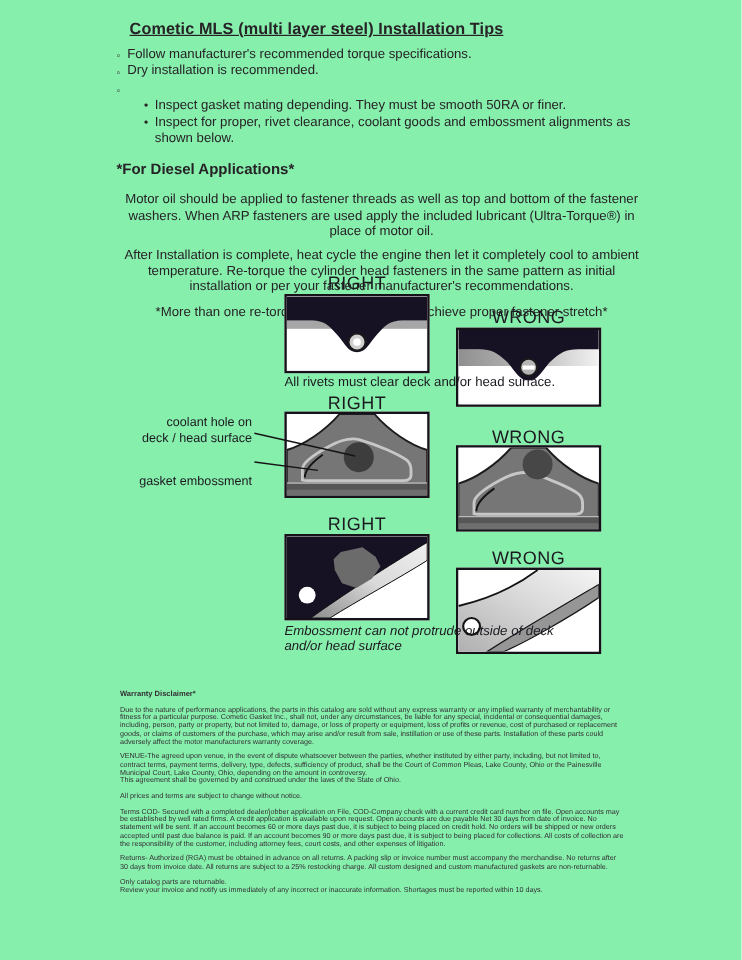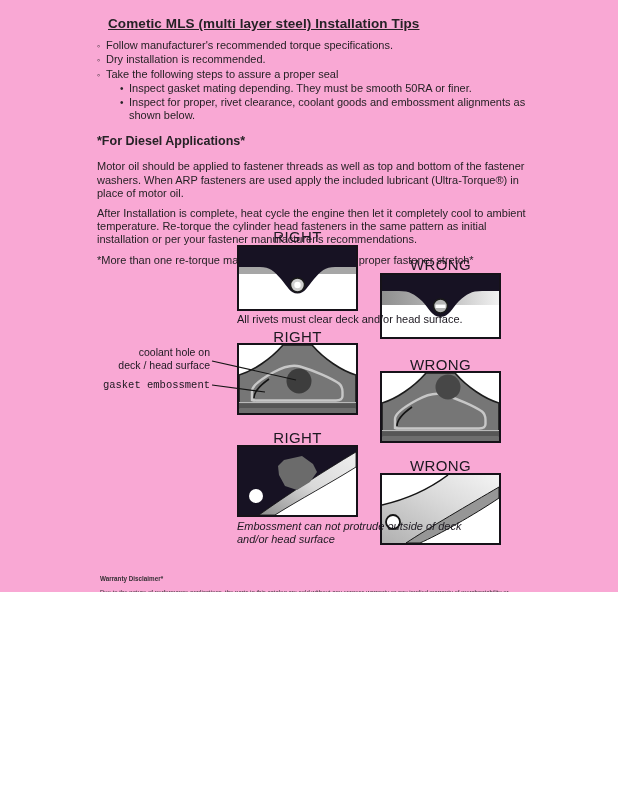--- a/index.html
+++ b/index.html
@@ -1,35 +1,35 @@
 <!DOCTYPE html>
 <html><head>
 <meta charset="utf-8">
 <style>
   html,body{margin:0;padding:0;background:#ffffff;}
   .page{
     position:relative;
-    width:618px;height:592px;
-    background:#f9a8d4;
+    width:618px;height:800px;
+    background:#86efac;
     font-family:"Liberation Sans", sans-serif;
     color:#262226;
     overflow:hidden;
   }
   
   .top{position:absolute;left:97px;top:16px;width:442px;}
   .title{
     font-size:13.5px;font-weight:bold;text-decoration:underline;
     margin:0 0 8px 11px;letter-spacing:.1px;
   }
   .bullet-row{display:flex;line-height:13.4px;font-size:11px;}
   .bullet-row .mk{width:9px;flex:0 0 9px;text-align:left;font-size:9px;padding-top:1px;}
   .bullet-row.sub{margin-left:23px;}
   .bullet-row.sub .mk{font-size:10px;padding-top:0;}
   .diesel-h{font-size:12.5px;font-weight:bold;margin:12px 0 12px 0;}
-  .para{font-size:11px;line-height:13.2px;margin:6px 0 0 0;}
+  .para{font-size:11px;line-height:13.2px;margin:6px 0 0 0;text-align:center;}
   .para.gap{margin-top:7px;}
   
   .fig-label{
     position:absolute;width:121px;text-align:center;
     font-size:15px;letter-spacing:.4px;color:#1c1820;
   }
   .panel{
     position:absolute;width:121px;border:2px solid #161219;
     box-sizing:border-box;background:#fff;
   }
@@ -38,21 +38,21 @@
   .p-f2{height:72px;top:343px;}
   .p-f3{height:72px;top:445px;}
   .colL{left:237px;} .colR{left:380px;margin-top:28px;}
   .fig-caption{position:absolute;left:237px;font-size:11px;line-height:12.5px;color:#1c1820;}
   .c1{top:313px;} .c2{top:418px;} .c3{top:520px;width:252px;font-style:italic;}
   .ann{
     position:absolute;width:112px;text-align:right;
     font-size:10.5px;line-height:12.5px;color:#1c1820;
   }
   .ann1{left:98px;top:346px;}
-  .ann2{left:98px;top:379px;font-family:Liberation Mono, monospace;}
+  .ann2{left:98px;top:395px;}
   .leader-overlay{position:absolute;left:0;top:0;width:618px;height:800px;pointer-events:none;}
   
   .legal{position:absolute;left:100px;top:576px;width:420px;font-size:6px;line-height:6.7px;color:#332f33;}
   .legal-h{font-weight:bold;font-size:6.3px;margin:0 0 6px 0;}
   .lp{margin:0 0 6px 0;}
   .lp.nogap{margin-bottom:0;}
   .footer-code{position:absolute;left:388px;top:799px;font-size:14px;color:#2a262a;letter-spacing:.2px;}
 </style>
 </head>
 <body>
@@ -65,21 +65,20 @@
     <div class="bullet-row">
       <span class="mk">◦</span>
       <span>Follow manufacturer's recommended torque specifications.</span>
     </div>
     <div class="bullet-row">
       <span class="mk">◦</span>
       <span>Dry installation is recommended.</span>
     </div>
     <div class="bullet-row">
       <span class="mk">◦</span>
-      <span>Take the following steps to assure a proper seal</span>
     </div>
     <div class="bullet-row sub">
       <span class="mk">•</span>
       <span>Inspect gasket mating depending.  They must be smooth 50RA or finer.</span>
     </div>
     <div class="bullet-row sub">
       <span class="mk">•</span>
       <span>Inspect for proper, rivet clearance, coolant goods and embossment alignments as shown below.</span>
     </div>
 

